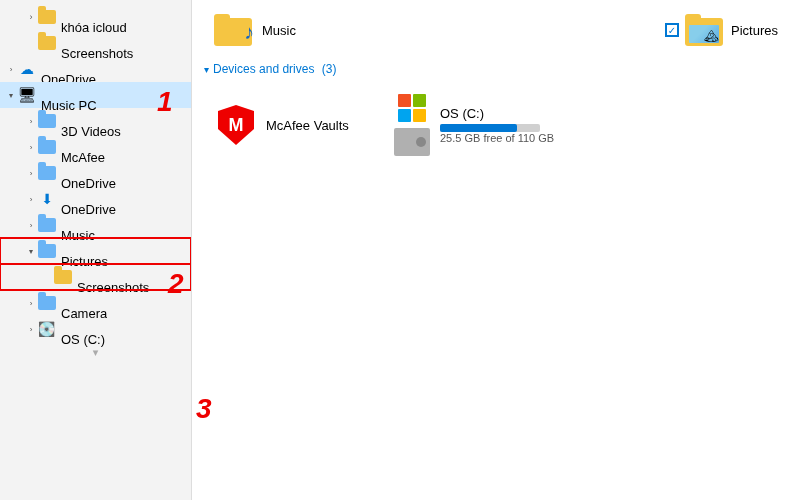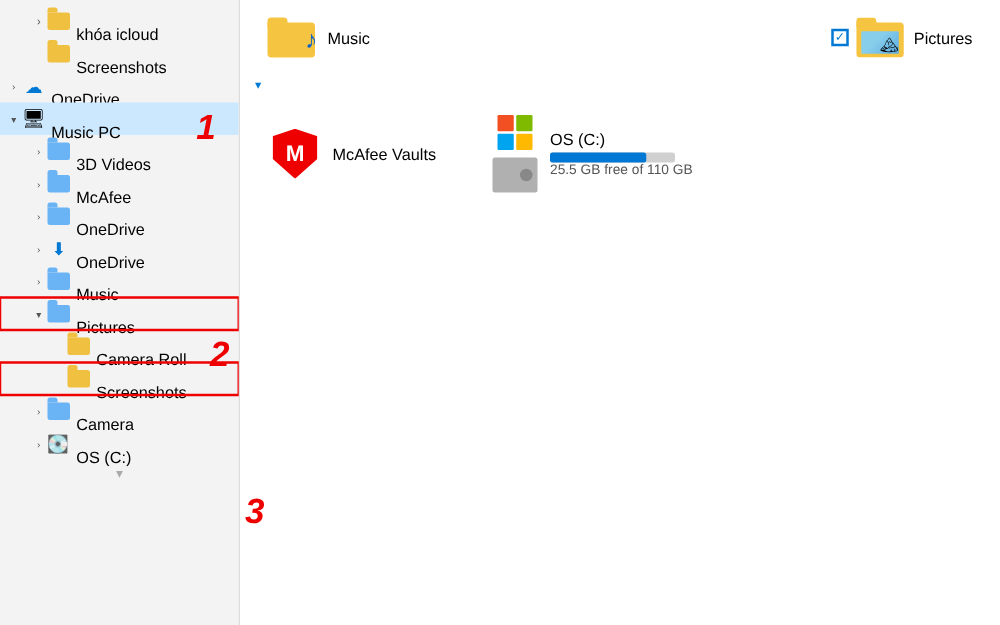--- a/index.html
+++ b/index.html
@@ -447,27 +447,20 @@
     </div>
 
     <div class="sidebar-item indent1 red-border">
       <span class="chevron" style="font-size:8px;">▾</span>
       <span class="icon">
         <div class="folder-icon-blue"></div>
       </span>
       <span class="label">Pictures</span>
     </div>
 
-    <div class="sidebar-item indent2">
-      <span class="chevron"></span>
-      <span class="icon">
-        <div class="folder-icon"></div>
-      </span>
-      <span class="label">Camera Roll</span>
-    </div>
 
 
     <div class="sidebar-item indent2 red-border">
       <span class="chevron"></span>
       <span class="icon">
         <div class="folder-icon"></div>
       </span>
       <span class="label">Screenshots</span>
     </div>
 
@@ -509,20 +502,24 @@
           <div class="folder-tab2"></div>
           <div class="folder-body2"></div>
           <div class="photo-strip"></div>
         </div>
         <span style="font-size:13px;">Pictures</span>
       </div>
     </div>
 
     <div class="section-header">
       <span class="chevron-down">▾</span>
+      <span style="color:#0078d4;">
+        <span>Devices and drives</span>
+        <span style="margin-left:4px;">(3)</span>
+      </span>
     </div>
 
     <div class="drives-area">
 
       <div class="drive-tile">
         <div class="drive-icon-mcafee">
           <div class="mcafee-shield">M</div>
         </div>
         <div class="drive-info">
           <span class="drive-name">McAfee Vaults</span>

